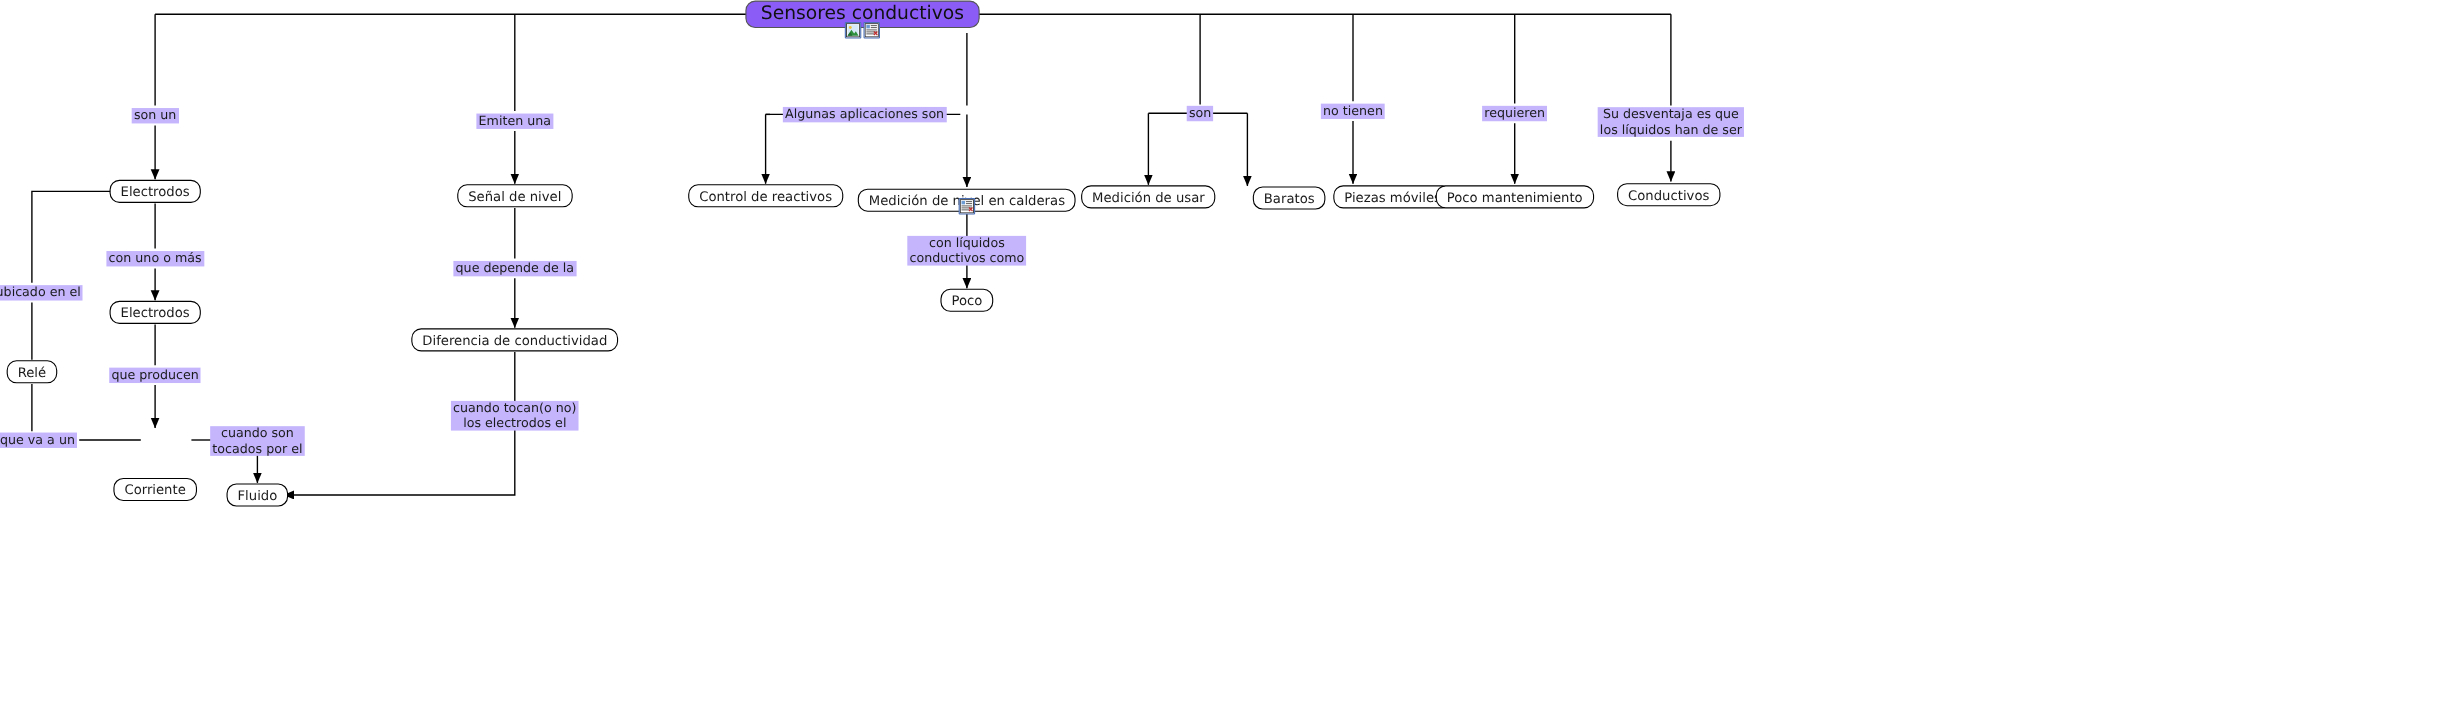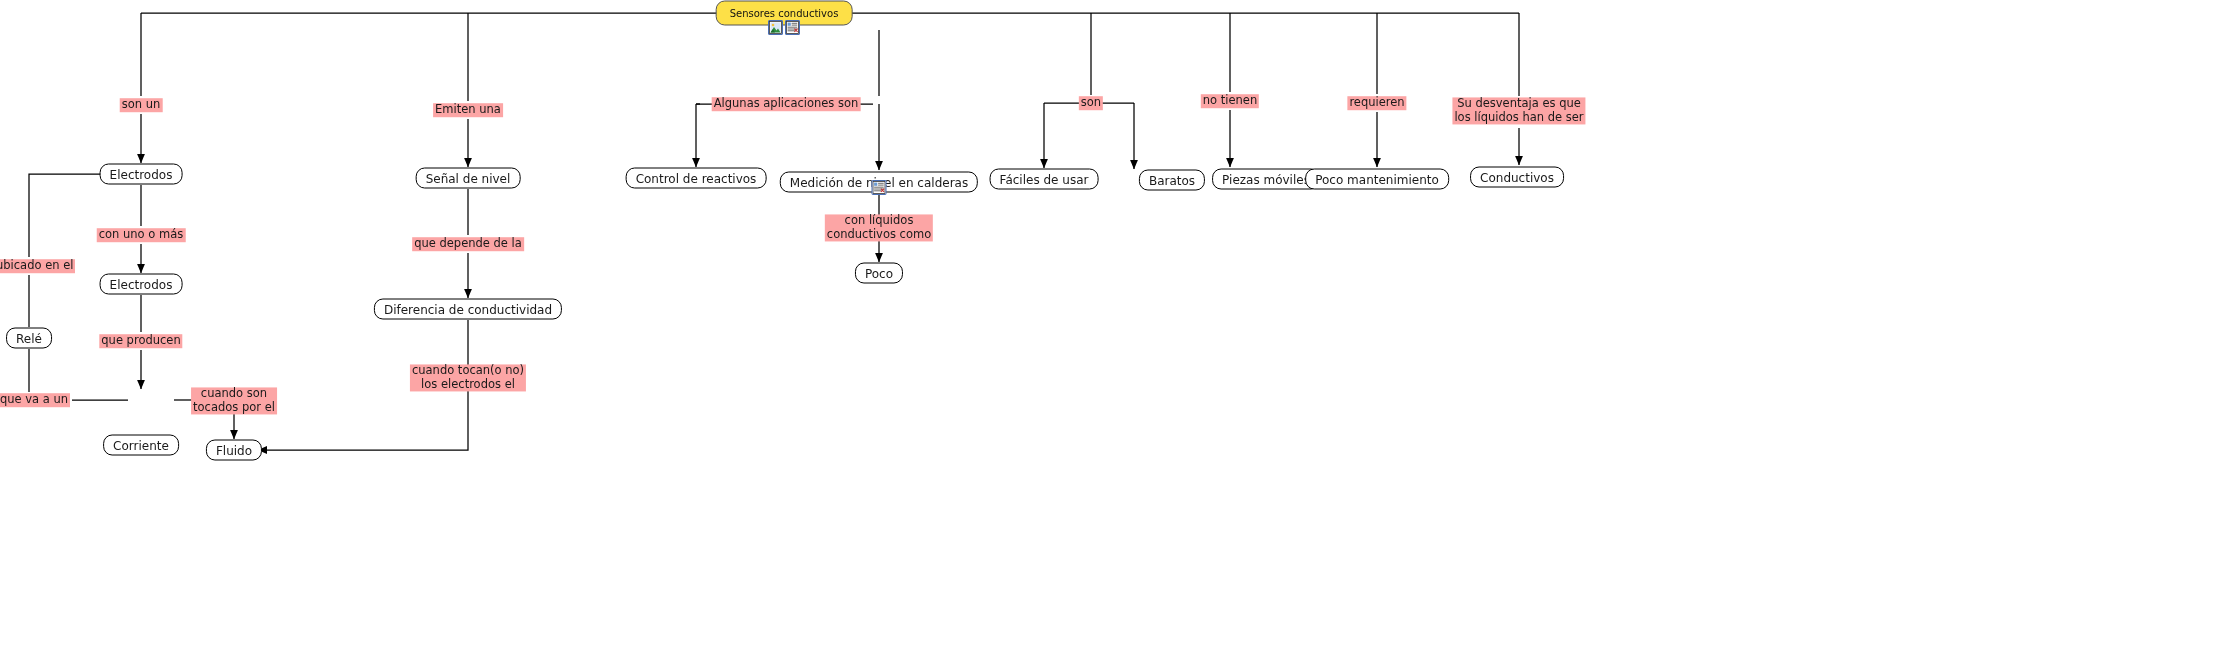--- a/index.html
+++ b/index.html
@@ -39,37 +39,37 @@
     line-height: 1;
     white-space: nowrap;
     display: flex;
     align-items: center;
     justify-content: center;
     padding: 0 9px;
     height: 21px;
     transform: translate(-50%, -50%);
   }
   .node.root {
-    background: #fde047;
+    background: #8b5cf6;
     border: 1px solid #555555;
     border-radius: 9px;
-    font-size: 10px;
+    font-size: 17px;
     height: 25px;
     padding: 0 13px;
     color: #111111;
   }
   .edge-label {
     position: absolute;
     font-family: "DejaVu Sans", sans-serif;
     font-size: 11.5px;
     color: #1a1a1a;
     line-height: 1.18;
     white-space: pre;
     text-align: center;
-    background: #fca5a5;
+    background: #c4b5fd;
     transform: translate(-50%, -50%);
     padding: 0 2px;
   }
   .edge-label.left-clip {
     transform: translate(0, -50%);
     text-align: left;
   }
   .icon-row {
     position: absolute;
     display: flex;
@@ -196,21 +196,21 @@
 
   <div class="node" style="left:879px; top:182px;">
     <span>Medición de nivel en calderas</span>
   </div>
 
   <div class="node" style="left:879px; top:273px;">
     <span>Poco</span>
   </div>
 
   <div class="node" style="left:1044px; top:179px;">
-    <span>Fáciles de usar</span>
+    <span>Medición de usar</span>
   </div>
 
   <div class="node" style="left:1134px; top:180px;margin-left:38px;">
     <span>Baratos</span>
   </div>
 
   <div class="node" style="left:1230px; top:179px;margin-left:36px;">
     <span>Piezas móviles</span>
   </div>
 

